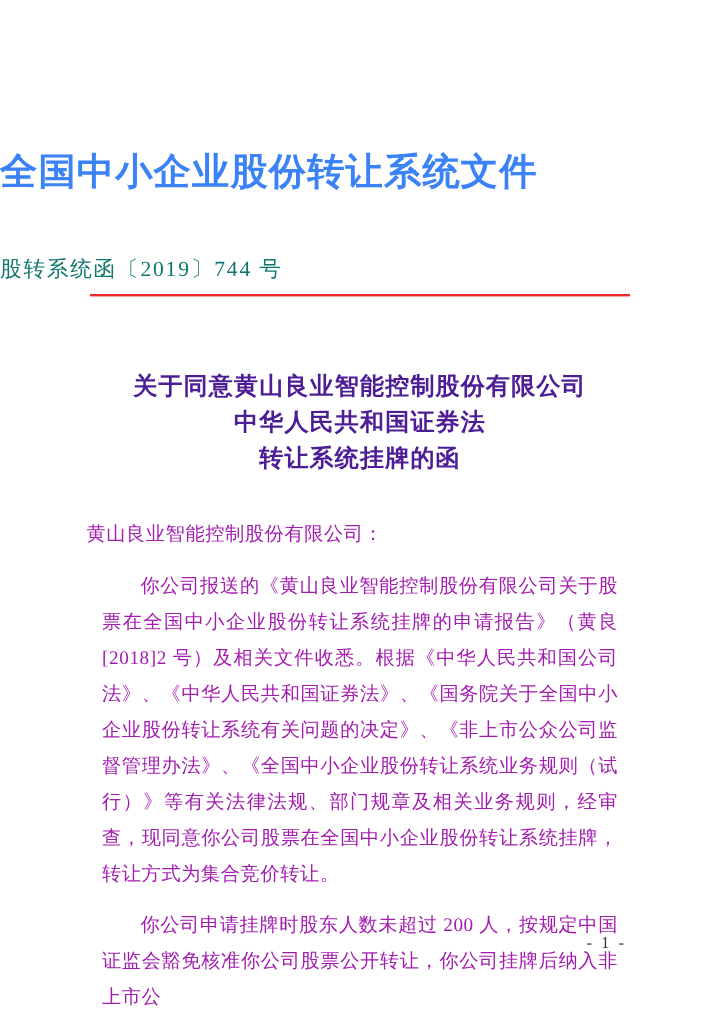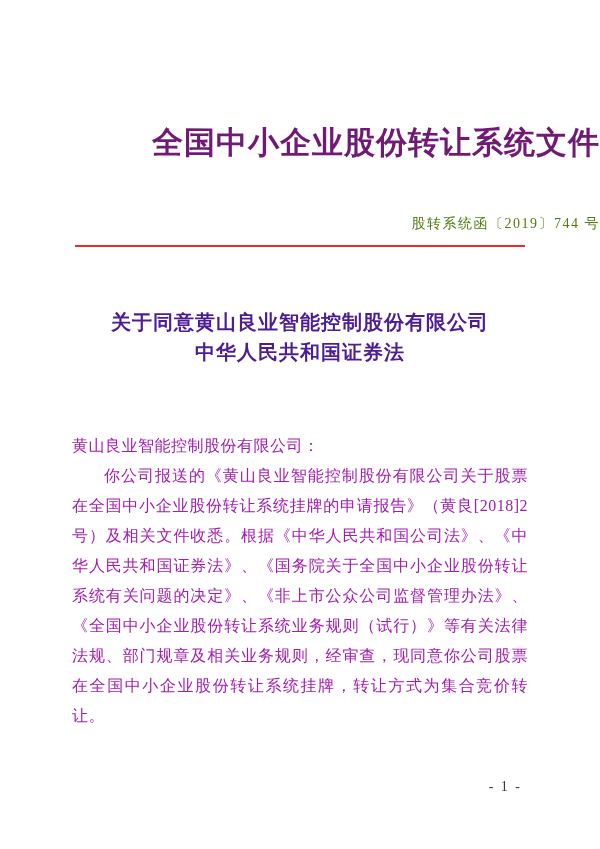--- a/index.html
+++ b/index.html
@@ -13,37 +13,37 @@
     height: 849px;
     background: #ffffff;
     overflow: hidden;
     font-family: "Liberation Serif", "DejaVu Serif", serif;
   }
   .header-title {
     position: absolute;
     top: 122px;
     left: 0;
     right: 0;
-    text-align: right;
+    text-align: left;
     font-size: 31px;
     font-weight: bold;
     letter-spacing: 1px;
     line-height: 42px;
-    color: #701a75;
+    color: #3b82f6;
   }
   .doc-number {
     position: absolute;
     top: 214px;
     left: 0;
     right: 0;
-    text-align: right;
-    font-size: 14px;
+    text-align: left;
+    font-size: 18px;
     letter-spacing: 1.5px;
     line-height: 20px;
-    color: #4d7c0f;
+    color: #0f766e;
   }
   .divider {
     position: absolute;
     top: 245px;
     left: 75px;
     width: 450px;
     height: 2px;
     background: #ee2b2b;
   }
   .letter-title {
@@ -70,21 +70,21 @@
     line-height: 30px;
     letter-spacing: 0.5px;
     text-align: justify;
     color: #a21caf;
   }
   .salutation {
     margin: 0;
     text-indent: 0;
   }
   .para {
-    margin: 0;
+    margin: 13px;
     text-indent: 2em;
   }
   .page-number {
     position: absolute;
     top: 778px;
     right: 78px;
     font-size: 14px;
     letter-spacing: 2px;
     line-height: 18px;
     color: #3a3a3a;
@@ -97,22 +97,24 @@
 
   <div class="header-title">全国中小企业股份转让系统文件</div>
 
   <div class="doc-number">股转系统函〔2019〕744 号</div>
 
   <div class="divider"></div>
 
   <div class="letter-title">
     <div class="line">关于同意黄山良业智能控制股份有限公司</div>
     <div class="line">中华人民共和国证券法</div>
+    <div class="line">转让系统挂牌的函</div>
   </div>
 
   <div class="body-text">
     <p class="salutation">黄山良业智能控制股份有限公司：</p>
     <p class="para">你公司报送的《黄山良业智能控制股份有限公司关于股票在全国中小企业股份转让系统挂牌的申请报告》（黄良[2018]2 号）及相关文件收悉。根据《中华人民共和国公司法》、《中华人民共和国证券法》、《国务院关于全国中小企业股份转让系统有关问题的决定》、《非上市公众公司监督管理办法》、《全国中小企业股份转让系统业务规则（试行）》等有关法律法规、部门规章及相关业务规则，经审查，现同意你公司股票在全国中小企业股份转让系统挂牌，转让方式为集合竞价转让。</p>
+    <p class="para">你公司申请挂牌时股东人数未超过 200 人，按规定中国证监会豁免核准你公司股票公开转让，你公司挂牌后纳入非上市公</p>
   </div>
 
   <div class="page-number">- 1 -</div>
 
 </div>
 
 </body></html>

